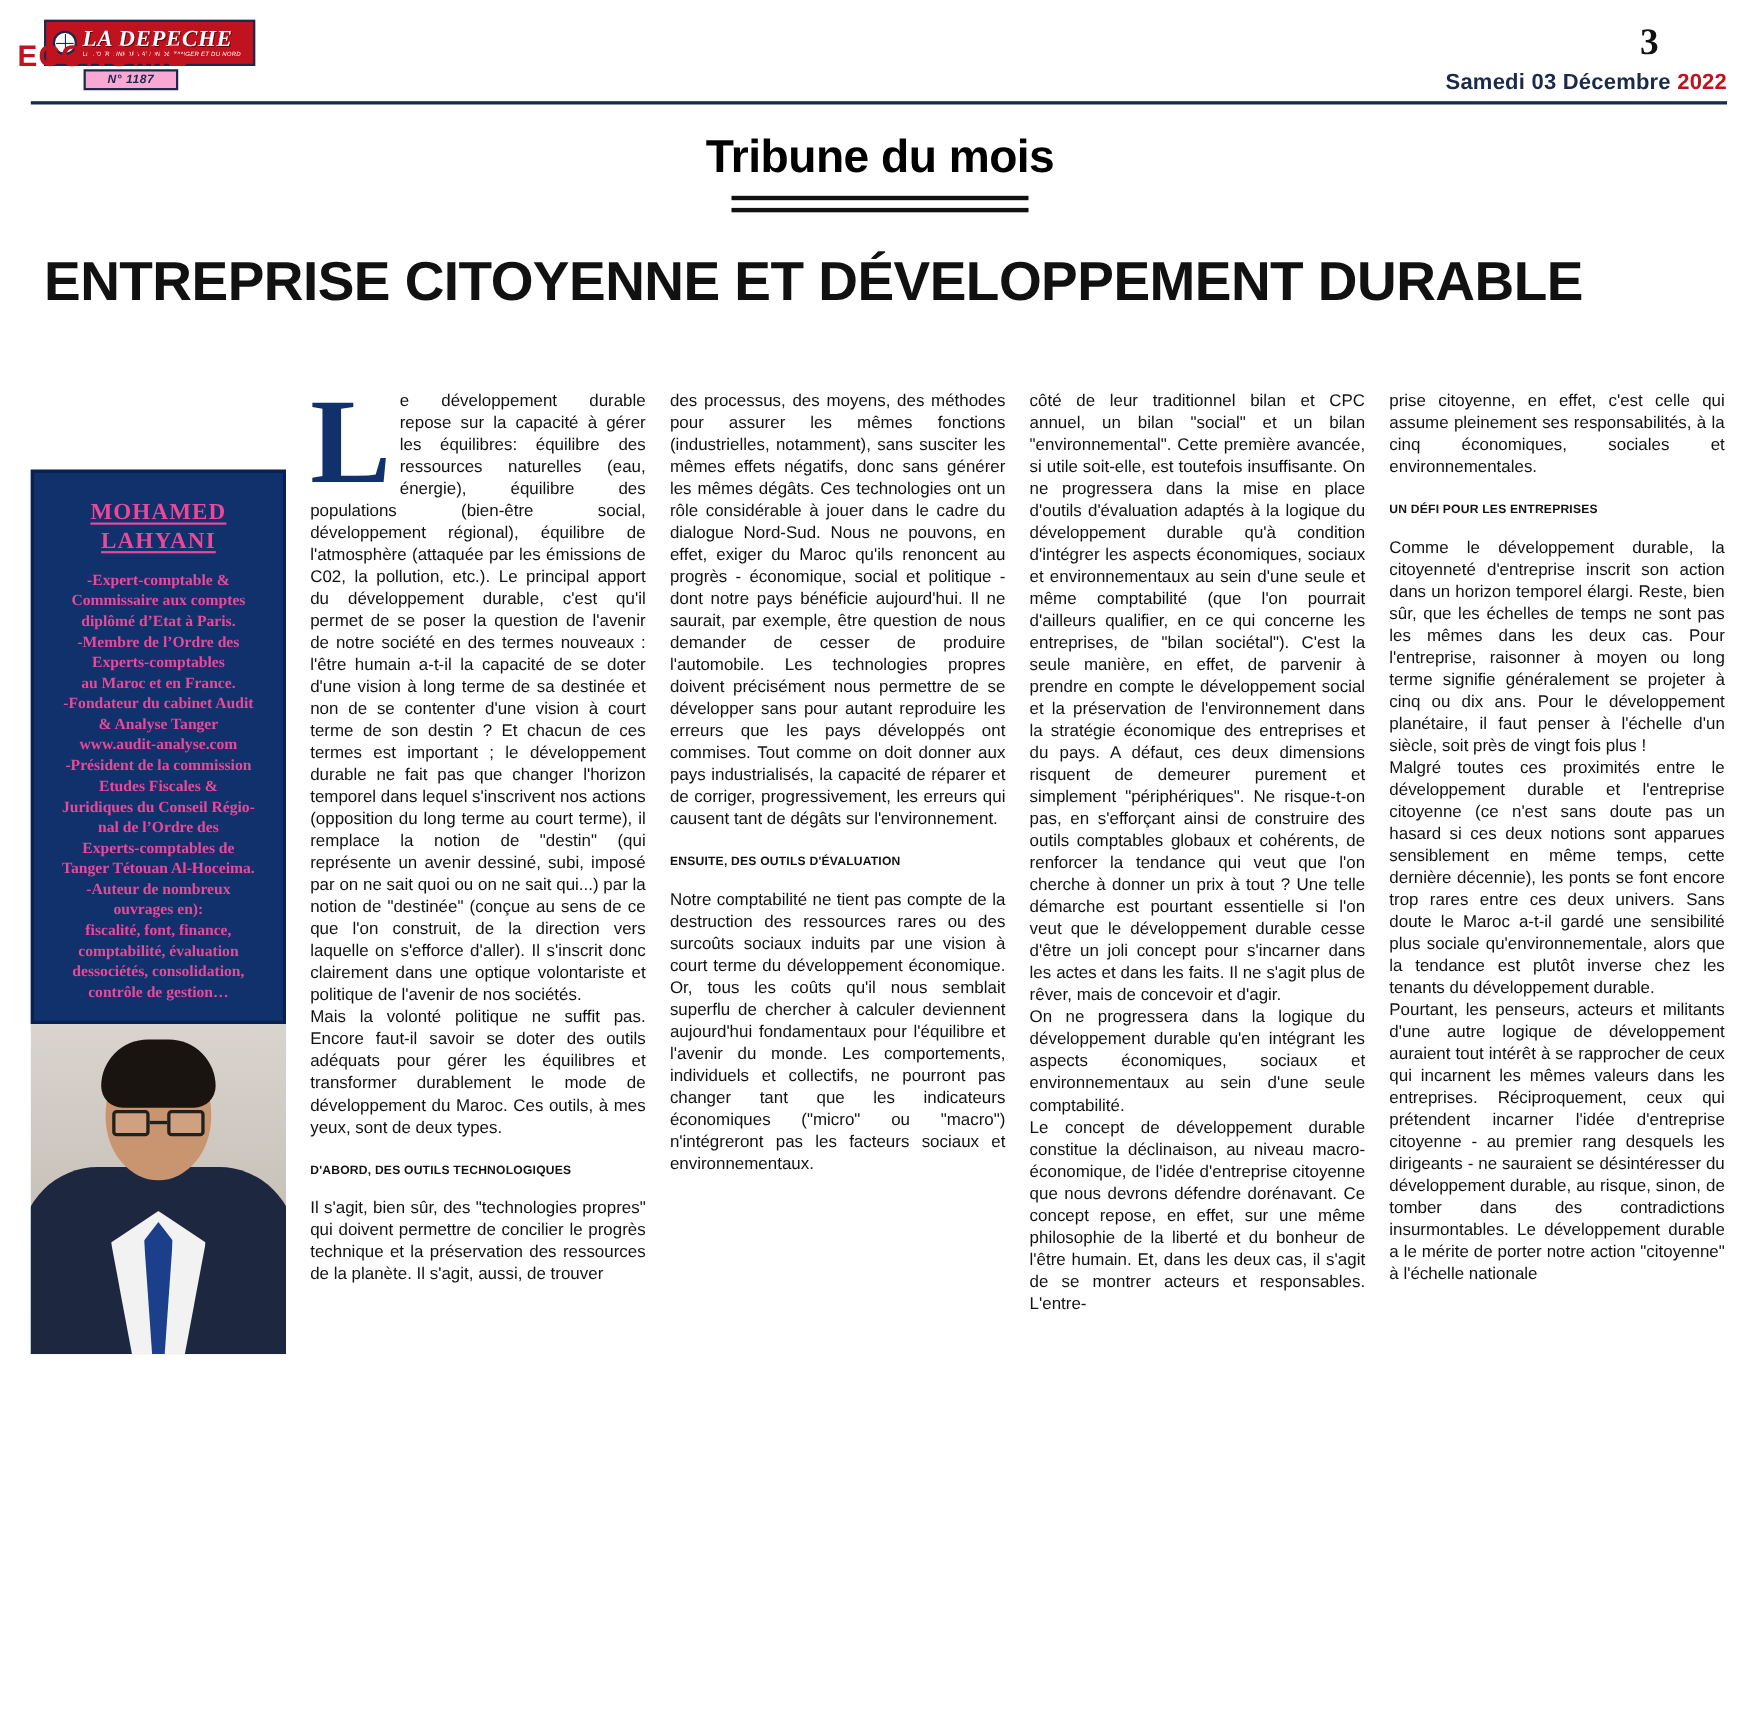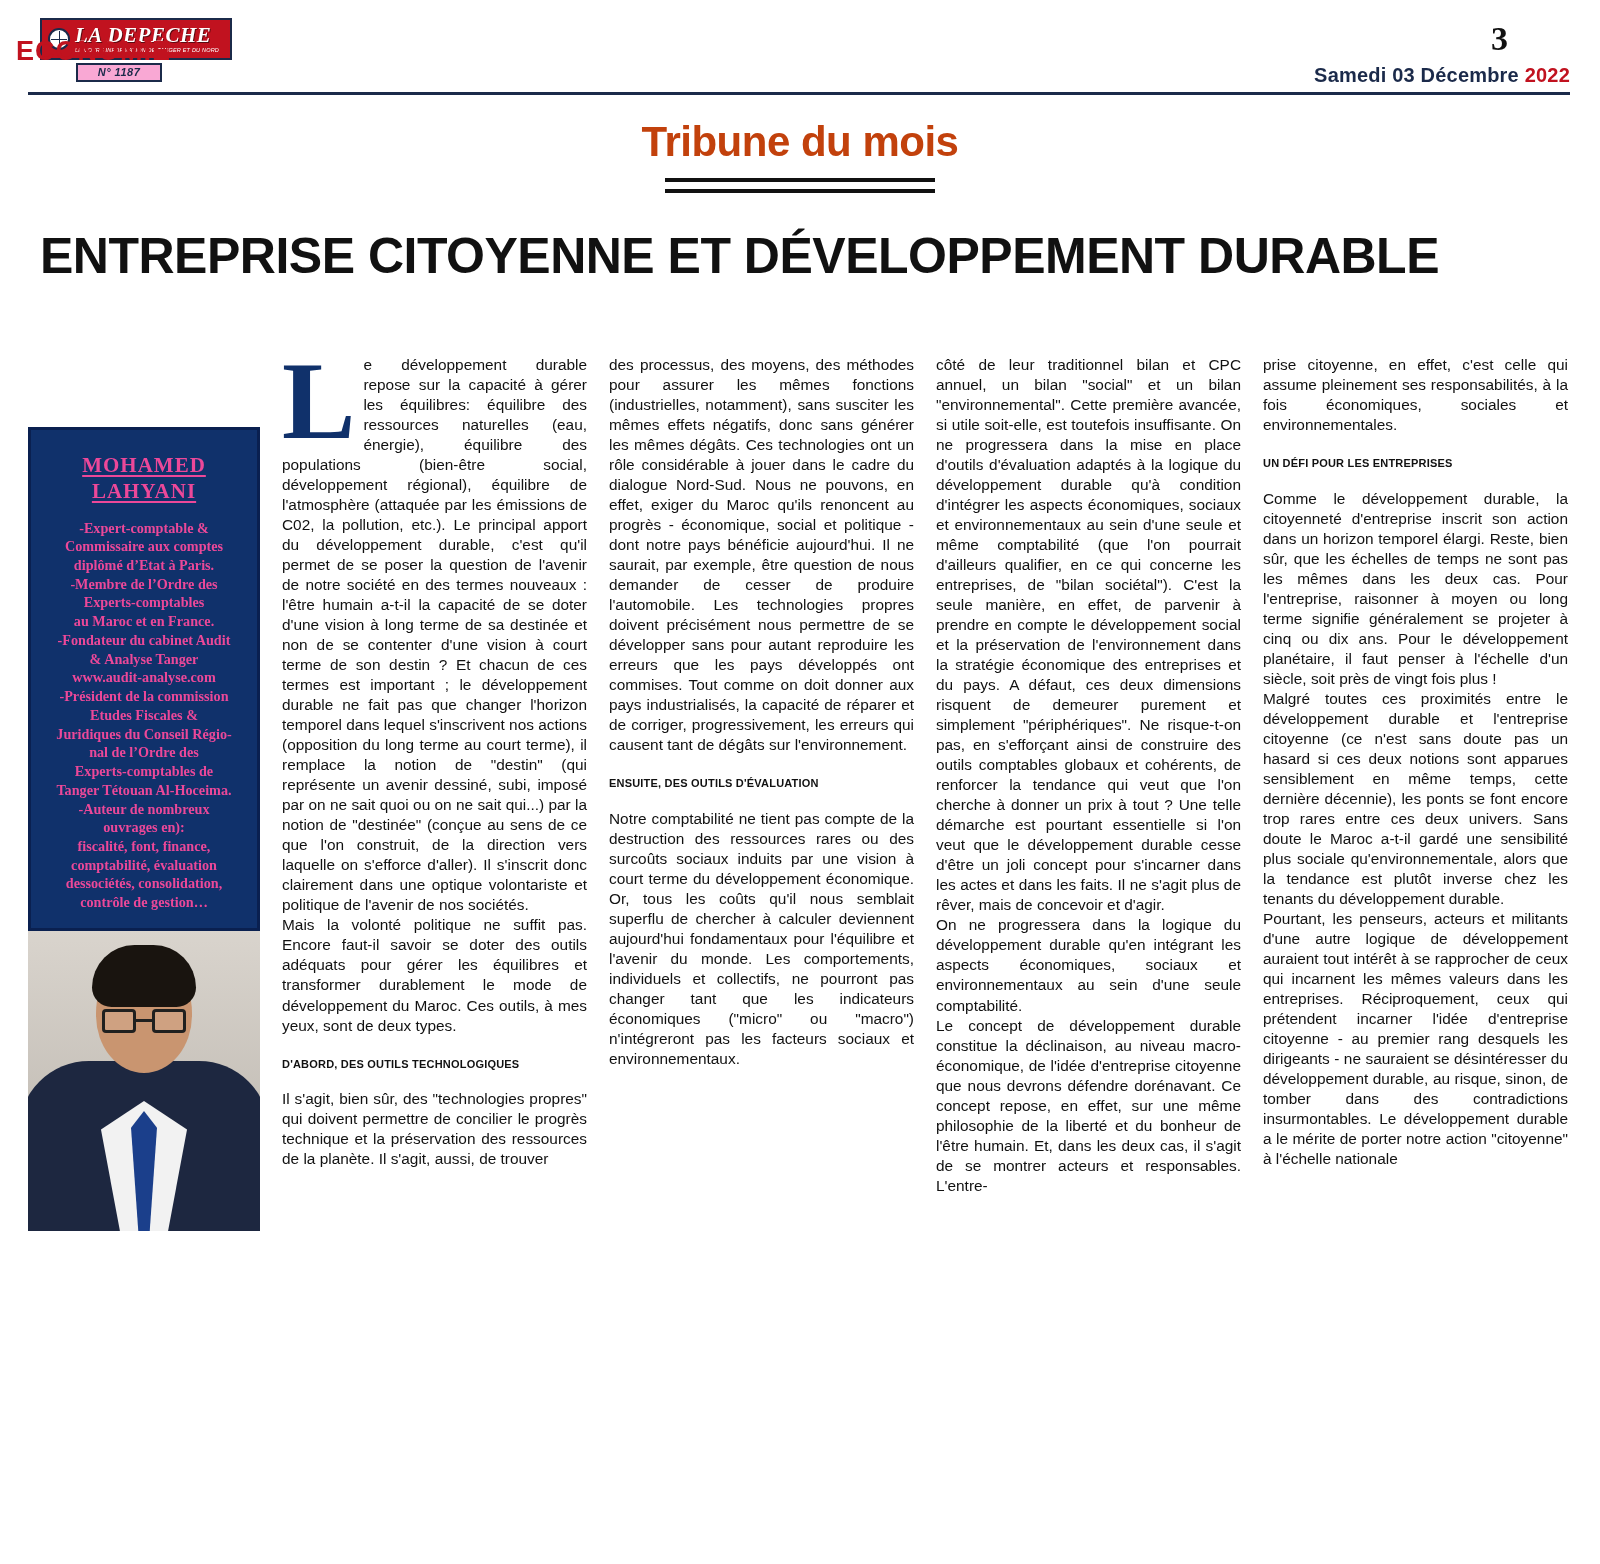--- a/index.html
+++ b/index.html
@@ -122,21 +122,21 @@
   }
 
   
   .tribune-wrap {
     margin-top: 18px;
     text-align: center;
   }
   .tribune-title {
     font-size: 42px;
     font-weight: bold;
-    color: #c2410c;
+    color: #000000;
     letter-spacing: -0.5px;
     font-family: "Liberation Sans", sans-serif;
   }
   .tribune-rules {
     width: 270px;
     margin: 12px auto 0;
   }
   .tribune-rules div {
     background: #111;
     margin-bottom: 7px;
@@ -389,20 +389,20 @@
     <p>Notre comptabilité ne tient pas compte de la destruction des ressources rares ou des surcoûts sociaux induits par une vision à court terme du développement économique. Or, tous les coûts qu'il nous semblait superflu de chercher à calculer deviennent aujourd'hui fondamentaux pour l'équilibre et l'avenir du monde. Les comportements, individuels et collectifs, ne pourront pas changer tant que les indicateurs économiques ("micro" ou "macro") n'intégreront pas les facteurs sociaux et environnementaux.</p>
   </div>
 
   <div class="col">
     <p>côté de leur traditionnel bilan et CPC annuel, un bilan "social" et un bilan "environnemental". Cette première avancée, si utile soit-elle, est toutefois insuffisante. On ne progressera dans la mise en place d'outils d'évaluation adaptés à la logique du développement durable qu'à condition d'intégrer les aspects économiques, sociaux et environnementaux au sein d'une seule et même comptabilité (que l'on pourrait d'ailleurs qualifier, en ce qui concerne les entreprises, de "bilan sociétal"). C'est la seule manière, en effet, de parvenir à prendre en compte le développement social et la préservation de l'environnement dans la stratégie économique des entreprises et du pays. A défaut, ces deux dimensions risquent de demeurer purement et simplement "périphériques". Ne risque-t-on pas, en s'efforçant ainsi de construire des outils comptables globaux et cohérents, de renforcer la tendance qui veut que l'on cherche à donner un prix à tout ? Une telle démarche est pourtant essentielle si l'on veut que le développement durable cesse d'être un joli concept pour s'incarner dans les actes et dans les faits. Il ne s'agit plus de rêver, mais de concevoir et d'agir.</p>
     <p>On ne progressera dans la logique du développement durable qu'en intégrant les aspects économiques, sociaux et environnementaux au sein d'une seule comptabilité.</p>
     <p>Le concept de développement durable constitue la déclinaison, au niveau macro-économique, de l'idée d'entreprise citoyenne que nous devrons défendre dorénavant. Ce concept repose, en effet, sur une même philosophie de la liberté et du bonheur de l'être humain. Et, dans les deux cas, il s'agit de se montrer acteurs et responsables. L'entre-</p>
   </div>
 
   <div class="col">
-    <p>prise citoyenne, en effet, c'est celle qui assume pleinement ses responsabilités, à la fois économiques, sociales et environnementales.</p>
+    <p>prise citoyenne, en effet, c'est celle qui assume pleinement ses responsabilités, à la cinq économiques, sociales et environnementales.</p>
     <div class="sub-head">UN DÉFI POUR LES ENTREPRISES</div>
     <p>Comme le développement durable, la citoyenneté d'entreprise inscrit son action dans un horizon temporel élargi. Reste, bien sûr, que les échelles de temps ne sont pas les mêmes dans les deux cas. Pour l'entreprise, raisonner à moyen ou long terme signifie généralement se projeter à cinq ou dix ans. Pour le développement planétaire, il faut penser à l'échelle d'un siècle, soit près de vingt fois plus !</p>
     <p>Malgré toutes ces proximités entre le développement durable et l'entreprise citoyenne (ce n'est sans doute pas un hasard si ces deux notions sont apparues sensiblement en même temps, cette dernière décennie), les ponts se font encore trop rares entre ces deux univers. Sans doute le Maroc a-t-il gardé une sensibilité plus sociale qu'environnementale, alors que la tendance est plutôt inverse chez les tenants du développement durable.</p>
     <p>Pourtant, les penseurs, acteurs et militants d'une autre logique de développement auraient tout intérêt à se rapprocher de ceux qui incarnent les mêmes valeurs dans les entreprises. Réciproquement, ceux qui prétendent incarner l'idée d'entreprise citoyenne - au premier rang desquels les dirigeants - ne sauraient se désintéresser du développement durable, au risque, sinon, de tomber dans des contradictions insurmontables. Le développement durable a le mérite de porter notre action "citoyenne" à l'échelle nationale</p>
   </div>
 
 </div>
 
 </body></html>

